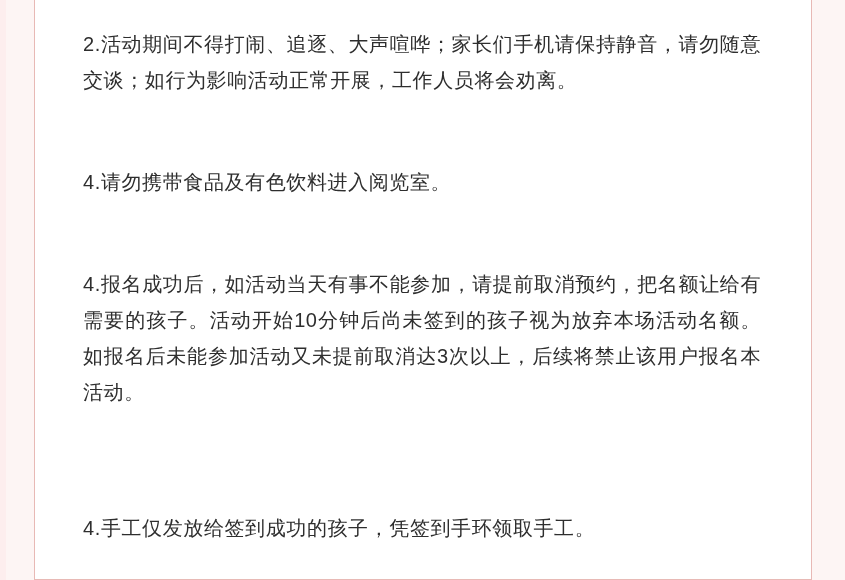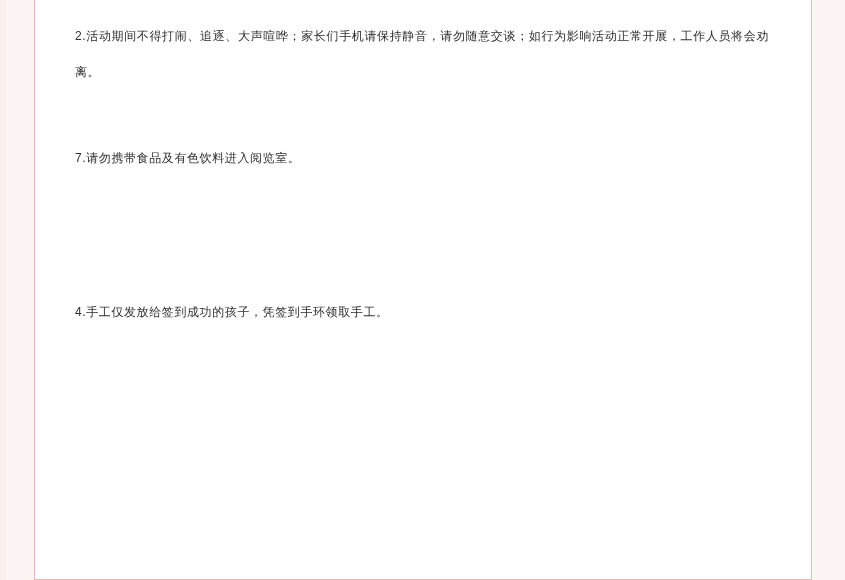--- a/index.html
+++ b/index.html
@@ -43,46 +43,47 @@
   .content {
     position: absolute;
     left: 32px;
     right: 34px;
     top: 0;
     bottom: 0;
     overflow: hidden;
   }
   .para {
     color: #2e2e2e;
-    font-size: 12px;
+    font-size: 20px;
     line-height: 36px;
     letter-spacing: 0.6px;
     text-align: justify;
     text-justify: inter-ideograph;
-    margin: 8px;
+    margin: 16px;
     white-space: pre-wrap;
   }
   .spacer-lg { height: 34px; }
   .spacer-first { height: 10px; }
 </style>
 </head>
 <body>
 
 <div class="page">
   <div class="card">
     <div class="content">
 
       <div class="spacer-first"></div>
 
       <p class="para">2.活动期间不得打闹、追逐、大声喧哗；家长们手机请保持静音，请勿随意交谈；如行为影响活动正常开展，工作人员将会劝离。</p>
       <div class="spacer-lg"></div>
 
-      <p class="para">7.请勿携带食品及有色饮料进入阅览室。</p>
+      <p class="para">4.请勿携带食品及有色饮料进入阅览室。</p>
       <div class="spacer-lg"></div>
 
+      <p class="para">4.报名成功后，如活动当天有事不能参加，请提前取消预约，把名额让给有需要的孩子。活动开始10分钟后尚未签到的孩子视为放弃本场活动名额。如报名后未能参加活动又未提前取消达3次以上，后续将禁止该用户报名本活动。</p>
       <div class="spacer-lg"></div>
 
       <div class="spacer-lg"></div>
 
       <p class="para">4.手工仅发放给签到成功的孩子，凭签到手环领取手工。</p>
 
     </div>
   </div>
 </div>
 

